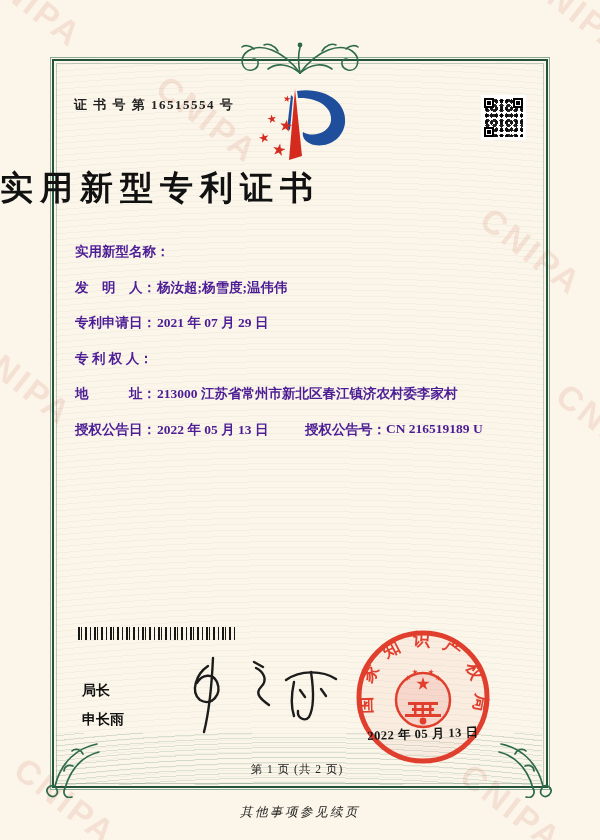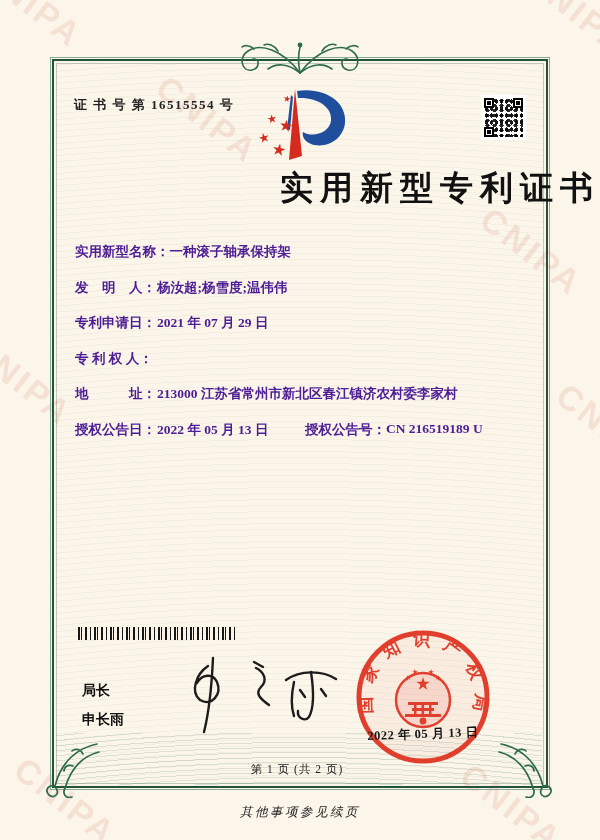--- a/index.html
+++ b/index.html
@@ -37,21 +37,21 @@
   .qr-mod{position:absolute;inset:3px;
     background-image:
       radial-gradient(rgba(0,0,0,.9) 42%, transparent 46%),
       radial-gradient(rgba(0,0,0,.85) 40%, transparent 44%);
     background-size:5px 7px,7px 5px;}
   .finder{position:absolute;width:10px;height:10px;border:2px solid #000;box-sizing:border-box;background:#fff;}
   .finder::after{content:"";position:absolute;inset:1px;background:#000;}
   .f-tl{left:3px;top:3px;} .f-tr{right:3px;top:3px;} .f-bl{left:3px;bottom:3px;}
   .logo{position:absolute;left:243px;top:86px;width:122px;height:88px;}
   .title{
-    position:absolute;left:0;right:0;top:166px;text-align:right;
+    position:absolute;left:0;right:0;top:166px;text-align:left;
     font-size:33px;font-weight:700;letter-spacing:7px;color:#111;
   }
   
   .fields{position:absolute;left:75px;top:243px;width:455px;font-size:13.5px;font-weight:600;color:#4c1d95;}
   .row{display:flex;align-items:flex-start;height:35.5px;}
   .lbl{display:inline-block;min-width:82px;white-space:pre;}
   .val{white-space:pre;}
   .val-grant{display:inline-block;width:148px;}
   .lbl2{display:inline-block;white-space:pre;}
   
@@ -161,21 +161,20 @@
     <use href="#st" transform="translate(21,52) scale(5.2) rotate(-14)"></use>
     <use href="#st" transform="translate(36,64) scale(6.6) rotate(10)"></use>
   </g>
 </svg>
 
 <div class="title">实用新型专利证书</div>
 
 <div class="fields">
   <div class="row">
     <span class="lbl">实用新型名称：</span>
-    <span class="val">一种滚子轴承保持架</span>
   </div>
   <div class="row">
     <span class="lbl">发　明　人：</span>
     <span class="val">杨汝超;杨雪度;温伟伟</span>
   </div>
   <div class="row">
     <span class="lbl">专利申请日：</span>
     <span class="val">2021 年 07 月 29 日</span>
   </div>
   <div class="row">

